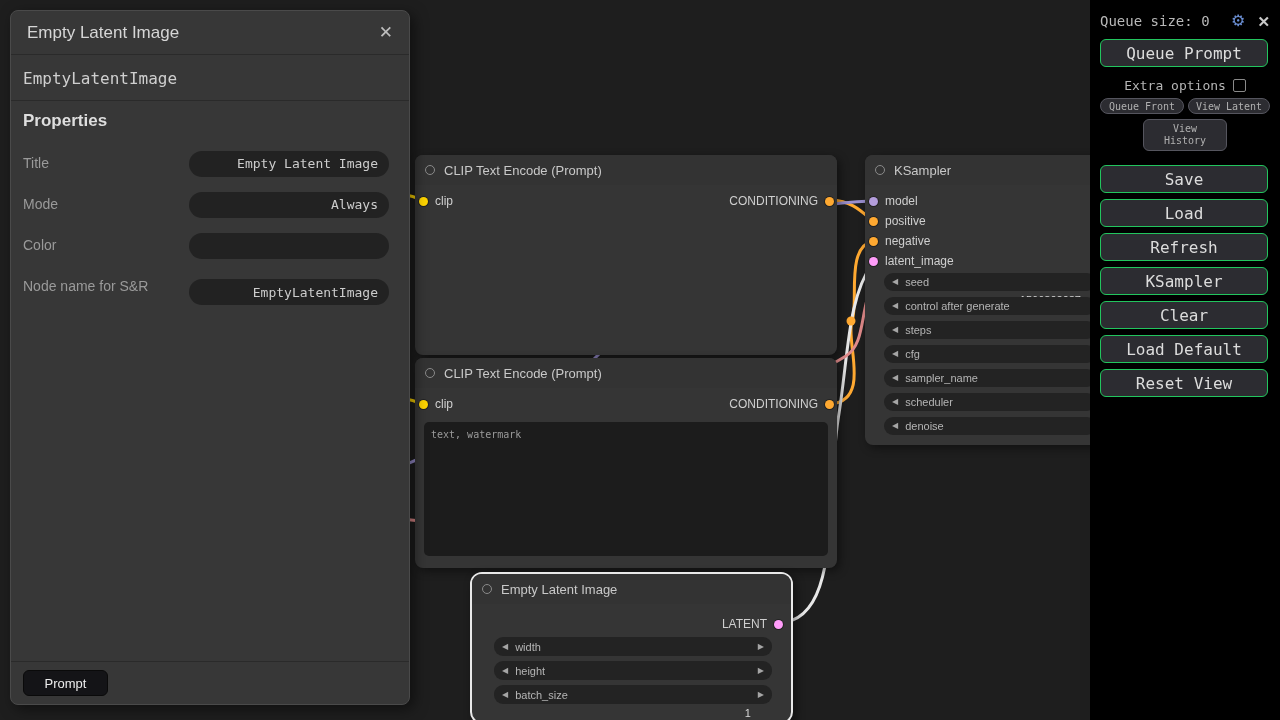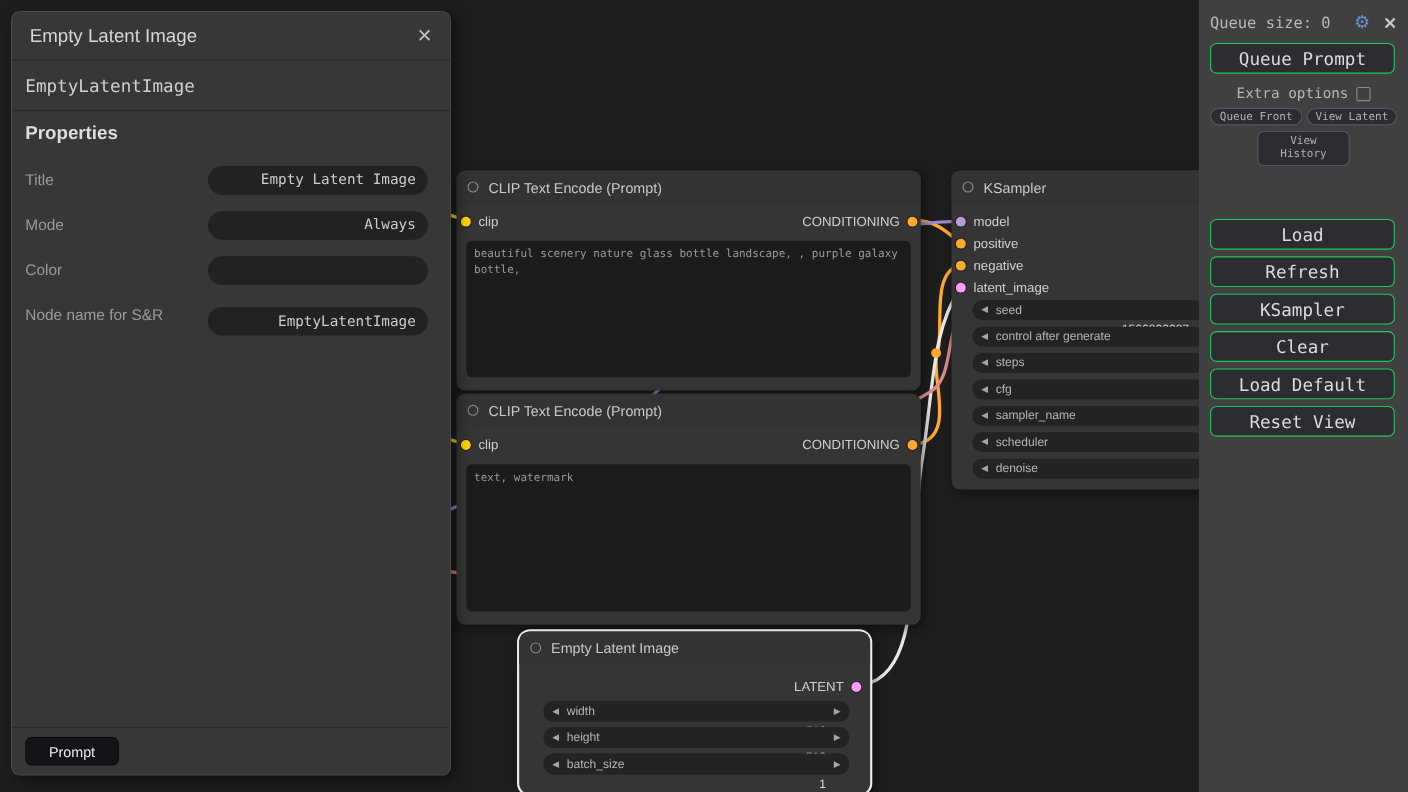--- a/index.html
+++ b/index.html
@@ -67,21 +67,21 @@
   #frow-0 { top:132px; } #frow-1 { top:173px; } #frow-2 { top:214px; }
   #frow-3 { top:246px; height:60px; } #frow-3 .f-input { top:35px; }
   .dlg-footer { position:absolute; left:0; bottom:0; width:100%; height:43px; border-top:1px solid #2a2a2a; }
   .delete-btn { position:absolute; left:12px; top:8px; width:85px; height:26px;
                 background:#141417; border:1px solid #0a0a0a; border-radius:6px;
                 color:#ececec; font-size:13px; display:flex; align-items:center; justify-content:center;
                 cursor:pointer; }
 
   
   #menu { position:absolute; left:1090px; top:0; width:190px; height:720px; z-index:6;
-          background:#404040; }
+          background:#000000; }
   .menu-head { position:absolute; left:10px; top:10px; width:170px; height:22px;
                display:flex; align-items:center; }
   .queue-size { font-family:"DejaVu Sans Mono", monospace; font-size:14px; color:#b8b8b8; }
   .gear { margin-left:auto; font-size:16px; color:#6b8fd4; cursor:pointer; line-height:1; }
   .menu-close { margin-left:12px; font-size:15px; font-weight:bold; color:#c9c9c9; cursor:pointer; line-height:1; }
   .mbtn { position:absolute; left:10px; width:168px; height:28px;
           background:#2c2c31; border:1px solid #22c55e; border-radius:6px;
           color:#dcdcdc; font-family:"DejaVu Sans Mono", monospace; font-size:16px;
           display:flex; align-items:center; justify-content:center; cursor:pointer; white-space:nowrap; }
   #queue-prompt { top:39px; }
@@ -119,21 +119,20 @@
     <div class="node-header">
       <span class="ring"></span>
       <span class="node-title">CLIP Text Encode (Prompt)</span>
     </div>
     <div class="slot-row" style="top:38px;">
       <span class="dot yellow in-dot"></span>
       <span class="slot-label">clip</span>
       <span class="slot-label out">CONDITIONING</span>
       <span class="dot orange out-dot"></span>
     </div>
-    <div class="prompt-box" style="left:9px; top:64px; width:404px; height:124px;">beautiful scenery nature glass bottle landscape, , purple galaxy bottle,</div>
   </div>
 
   <div class="node" id="node-clip2">
     <div class="node-header">
       <span class="ring"></span>
       <span class="node-title">CLIP Text Encode (Prompt)</span>
     </div>
     <div class="slot-row" style="top:38px;">
       <span class="dot yellow in-dot"></span>
       <span class="slot-label">clip</span>
@@ -271,20 +270,21 @@
     <div class="extra-row">
       <span class="extra-label">Extra options</span>
       <span class="checkbox"></span>
     </div>
     <div class="sbtn" id="queue-front">Queue Front</div>
     <div class="sbtn" id="view-queue">View Latent</div>
     <div class="sbtn" id="view-history">
       <span>View</span>
       <span>History</span>
     </div>
+    <div class="mbtn" id="btn-0">Save</div>
     <div class="mbtn" id="btn-1">Load</div>
     <div class="mbtn" id="btn-2">Refresh</div>
     <div class="mbtn" id="btn-3">KSampler</div>
     <div class="mbtn" id="btn-4">Clear</div>
     <div class="mbtn" id="btn-5">Load Default</div>
     <div class="mbtn" id="btn-6">Reset View</div>
   </div>
 
 </div>
 

